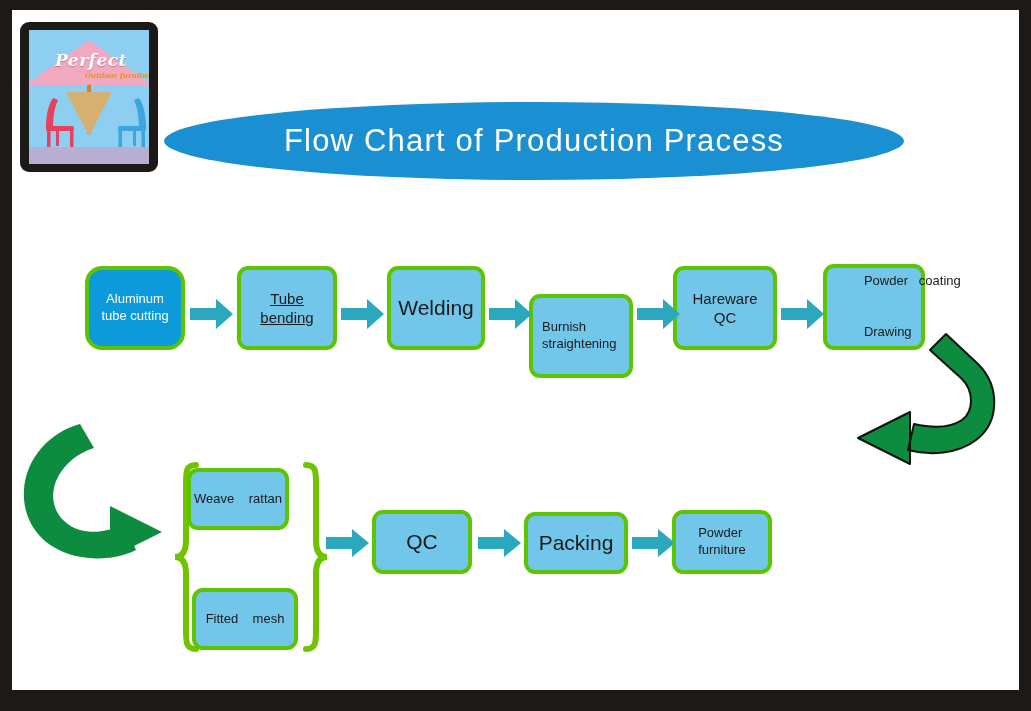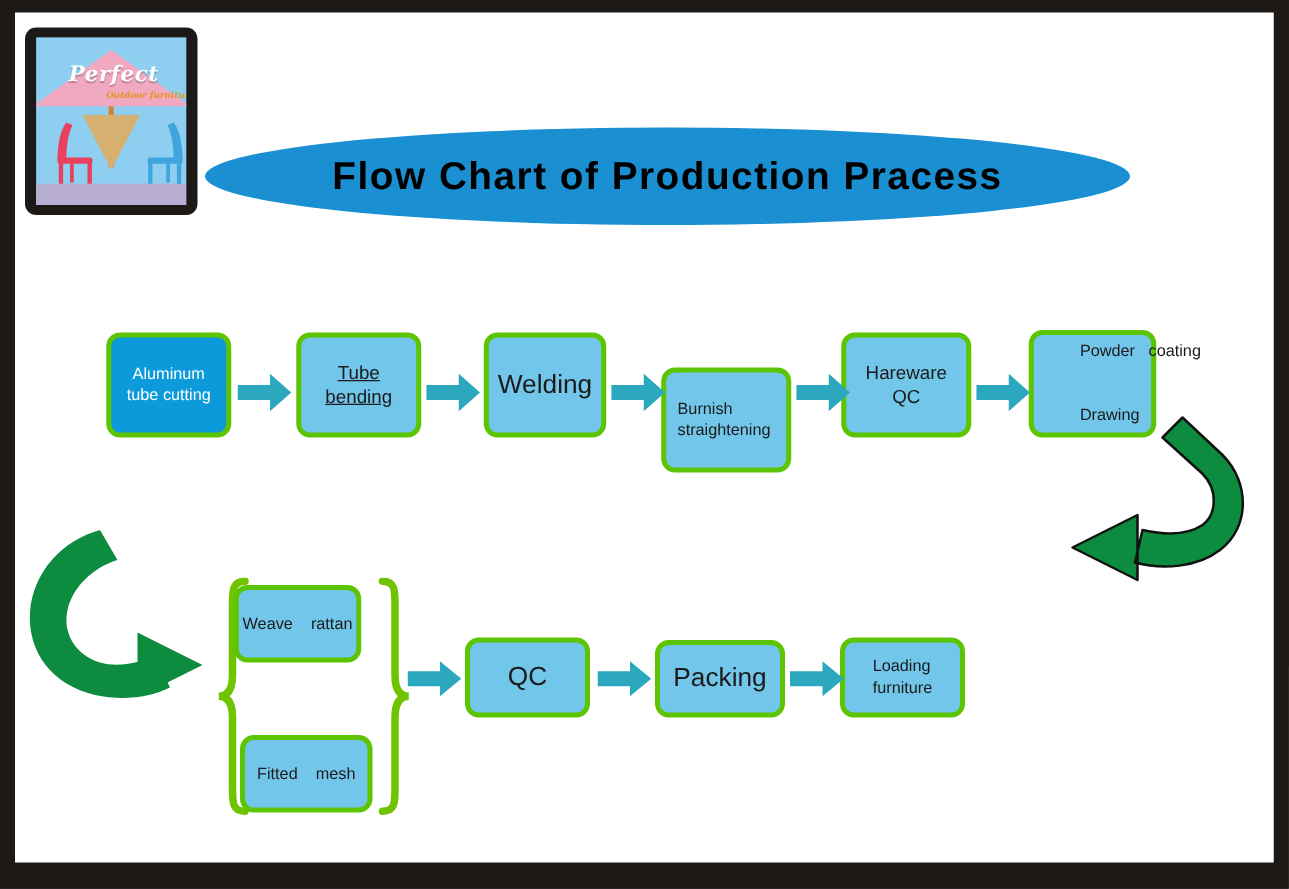--- a/index.html
+++ b/index.html
@@ -107,45 +107,45 @@
     top: 92px;
     width: 740px;
     height: 78px;
     background: #1a8fd1;
     border-radius: 50% / 50%;
     display: flex;
     align-items: center;
     justify-content: center;
   }
   #title-text {
-    color: #000000;
+    color: #ffffff;
     font-size: 31px;
     font-family: "Liberation Sans", sans-serif;
     letter-spacing: 1.2px;
     white-space: nowrap;
-    font-weight: bold;
   }
 
   
   .pbox {
     position: absolute;
     background: #71c6ea;
     border: 4px solid #5cc400;
     border-radius: 11px;
     display: flex;
     align-items: center;
     justify-content: center;
     text-align: center;
     color: #1a1a1a;
     line-height: 1.3;
     padding: 2px 4px;
   }
   .pbox.accent {
     background: #0d9adb;
     color: #ffffff;
+    border-radius: 17px;
   }
   .pbox .lines { display: block; }
 
   .fs-small { font-size: 13px; }
   .fs-mid   { font-size: 15px; }
   .fs-large { font-size: 21px; }
 
   
   .tarrow {
     position: absolute;
@@ -280,21 +280,21 @@
     <div class="pbox fs-large" style="left:360px; top:500px; width:100px; height:64px;">
       <span>QC</span>
     </div>
 
     <div class="pbox fs-large" style="left:512px; top:502px; width:104px; height:62px;">
       <span>Packing</span>
     </div>
 
     <div class="pbox fs-small" style="left:660px; top:500px; width:100px; height:64px;">
       <span class="lines" style="text-align:left;">
-        <span>Loading</span><br>
+        <span>Powder</span><br>
         <span>furniture</span>
       </span>
     </div>
 
     <svg class="tarrow" style="left:314px; top:518px;" width="44" height="30" viewBox="0 0 44 30">
       <path d="M0 9 L26 9 L26 1 L43 15 L26 29 L26 21 L0 21 Z" fill="#2ba8bd"></path>
     </svg>
     <svg class="tarrow" style="left:466px; top:518px;" width="44" height="30" viewBox="0 0 44 30">
       <path d="M0 9 L26 9 L26 1 L43 15 L26 29 L26 21 L0 21 Z" fill="#2ba8bd"></path>
     </svg>

